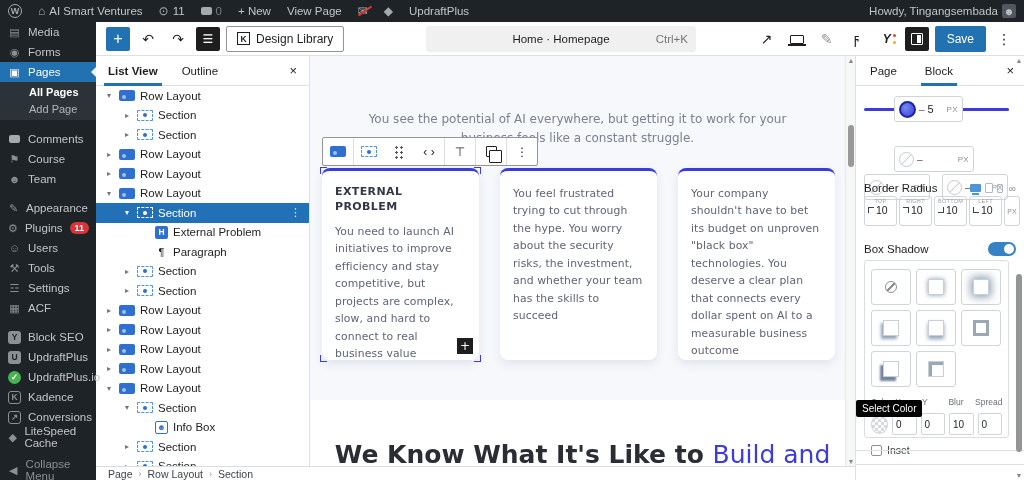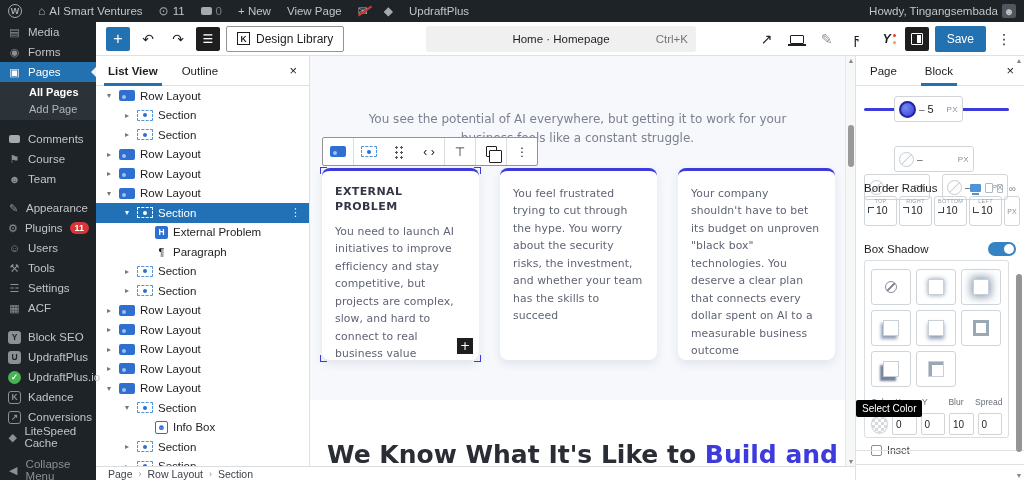--- a/index.html
+++ b/index.html
@@ -96,21 +96,21 @@
   .card { width:157px; height:192px; background:#fff; border-radius:8px; border-top:3px solid var(--accent); box-shadow:0 4px 10px rgba(40,60,110,0.10); padding:14px 13px; position:relative; font-family:"DejaVu Sans", sans-serif; }
   .card h4 { font-size:11px; font-weight:700; color:#333645; letter-spacing:0.4px; margin-bottom:8px; line-height:1.35; }
   .card p { font-size:10.8px; line-height:1.62; color:#5f6474; letter-spacing:0.1px; }
   .corner { position:absolute; width:7px; height:7px; border:1.5px solid var(--accent); }
   .c-tl { left:-2px; top:-4px; border-right:none; border-bottom:none; }
   .c-tr { right:-2px; top:-4px; border-left:none; border-bottom:none; }
   .c-bl { left:-2px; bottom:-2px; border-right:none; border-top:none; }
   .c-br { right:-2px; bottom:-2px; border-left:none; border-top:none; }
   .card-add { position:absolute; right:6px; bottom:6px; width:16px; height:16px; background:#1e1e1e; color:#fff; font-size:12px; display:flex; align-items:center; justify-content:center; cursor:pointer; }
   .cv-bottom-head { position:absolute; left:0; top:384px; width:100%; text-align:center; font-family:"DejaVu Sans", sans-serif; font-weight:600; font-size:25px; color:#2b2d35; }
-  .cv-bottom-head .accent { color:var(--accent); font-weight:700; }
+  .cv-bottom-head .accent { color:var(--accent); font-weight:400; }
   .cv-scroll { position:absolute; right:0; top:0; width:10px; height:100%; background:#f6f7f7; border-left:1px solid #e8e8e8; }
   .cv-scroll .thumb { position:absolute; left:1.5px; top:69px; width:6px; height:42px; background:#999; border-radius:3px; }
   .scroll-arrow { position:absolute; left:0; width:10px; text-align:center; font-size:7px; color:#888; }
 
   
   .inspector { position:absolute; left:855px; top:56px; width:169px; height:424px; background:#fff; border-left:1px solid #e0e0e0; font-size:11px; color:#1e1e1e; z-index:20; }
   .in-tabs { height:30px; border-bottom:1px solid #e0e0e0; display:flex; align-items:stretch; position:relative; font-size:11.5px; }
   .in-tab { padding:0 14px; display:flex; align-items:center; cursor:pointer; position:relative; }
   .in-tab.active::after { content:""; position:absolute; left:10px; right:10px; bottom:-1px; height:3px; background:var(--wpblue); }
   .in-close { position:absolute; right:4px; top:0; bottom:0; display:flex; align-items:center; padding:0 6px; font-size:13px; cursor:pointer; }

